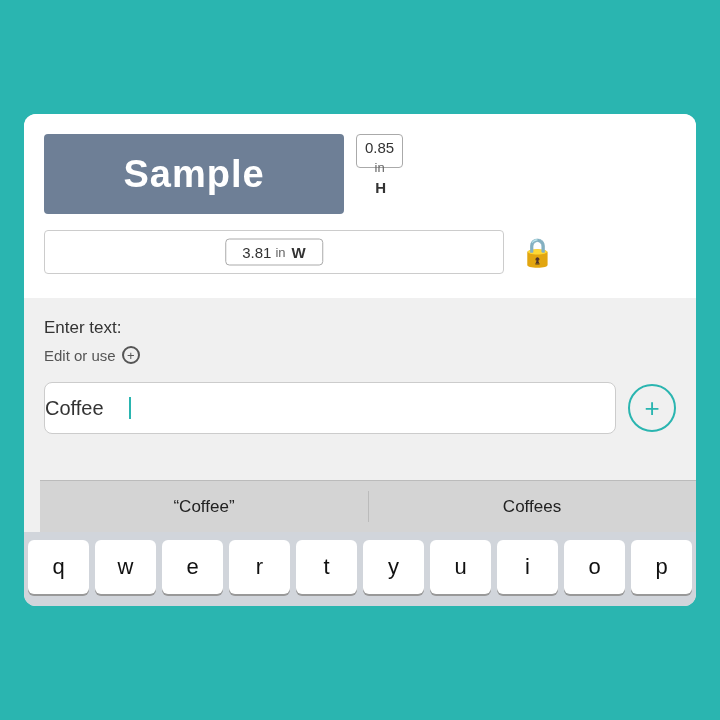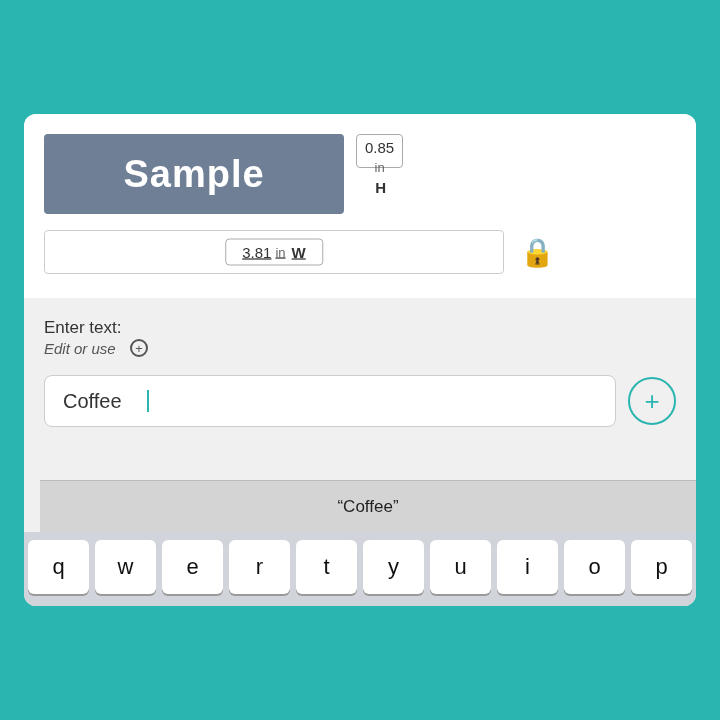--- a/index.html
+++ b/index.html
@@ -97,21 +97,20 @@
       gap: 4px;
       border: 1.5px solid #aaa;
       border-radius: 4px;
       padding: 4px 16px;
       background: #fff;
       position: absolute;
       left: 50%;
       transform: translateX(-50%);
       top: 50%;
       transform: translate(-50%, -50%);
-      text-decoration: underline;
     }
     .lock-icon-container {
       width: 44px;
       height: 44px;
       display: flex;
       align-items: center;
       justify-content: center;
     }
     .lock-icon {
       color: #aaa;
@@ -121,30 +120,29 @@
     .text-entry-area {
       background: #f0f0f0;
       padding: 20px 20px 16px 20px;
       flex: 1;
       display: flex;
       flex-direction: column;
     }
     .enter-text-label {
       font-size: 17px;
       color: #333;
-      margin-bottom: 1px;
+      margin-bottom: 8px;
     }
     .edit-hint {
       font-size: 15px;
       color: #555;
       margin-bottom: 18px;
       display: flex;
       align-items: center;
-      gap: 12px;
-      font-style: italic;
+      gap: 4px;
     }
     .plus-circle-small {
       display: inline-flex;
       align-items: center;
       justify-content: center;
       width: 18px;
       height: 18px;
       border: 2px solid #555;
       border-radius: 50%;
       font-size: 13px;
@@ -156,21 +154,21 @@
       display: flex;
       align-items: center;
       gap: 12px;
     }
     .text-input-field {
       flex: 1;
       height: 52px;
       border: 1.5px solid #ccc;
       border-radius: 8px;
       background: #fff;
-      padding: 0 18px;
+      padding: 0 0;
       font-size: 20px;
       color: #333;
       display: flex;
       align-items: center;
       gap: 24px;
     }
     .text-cursor {
       display: inline-block;
       width: 2px;
       height: 22px;
@@ -297,20 +295,23 @@
       </div>
       <button class="add-button">
         <span class="add-button-icon">+</span>
       </button>
     </div>
   </div>
 
   <div class="autocomplete-bar">
     <div class="autocomplete-item">
       <span>“Coffee”</span>
+    </div>
+    <div class="autocomplete-item">
+      <span>Coffees</span>
     </div>
   </div>
 
   <div class="keyboard">
     <div class="keyboard-row">
     <div class="key">q</div>
         <div class="key">w</div>
         <div class="key">e</div>
         <div class="key">r</div>
         <div class="key">t</div>

